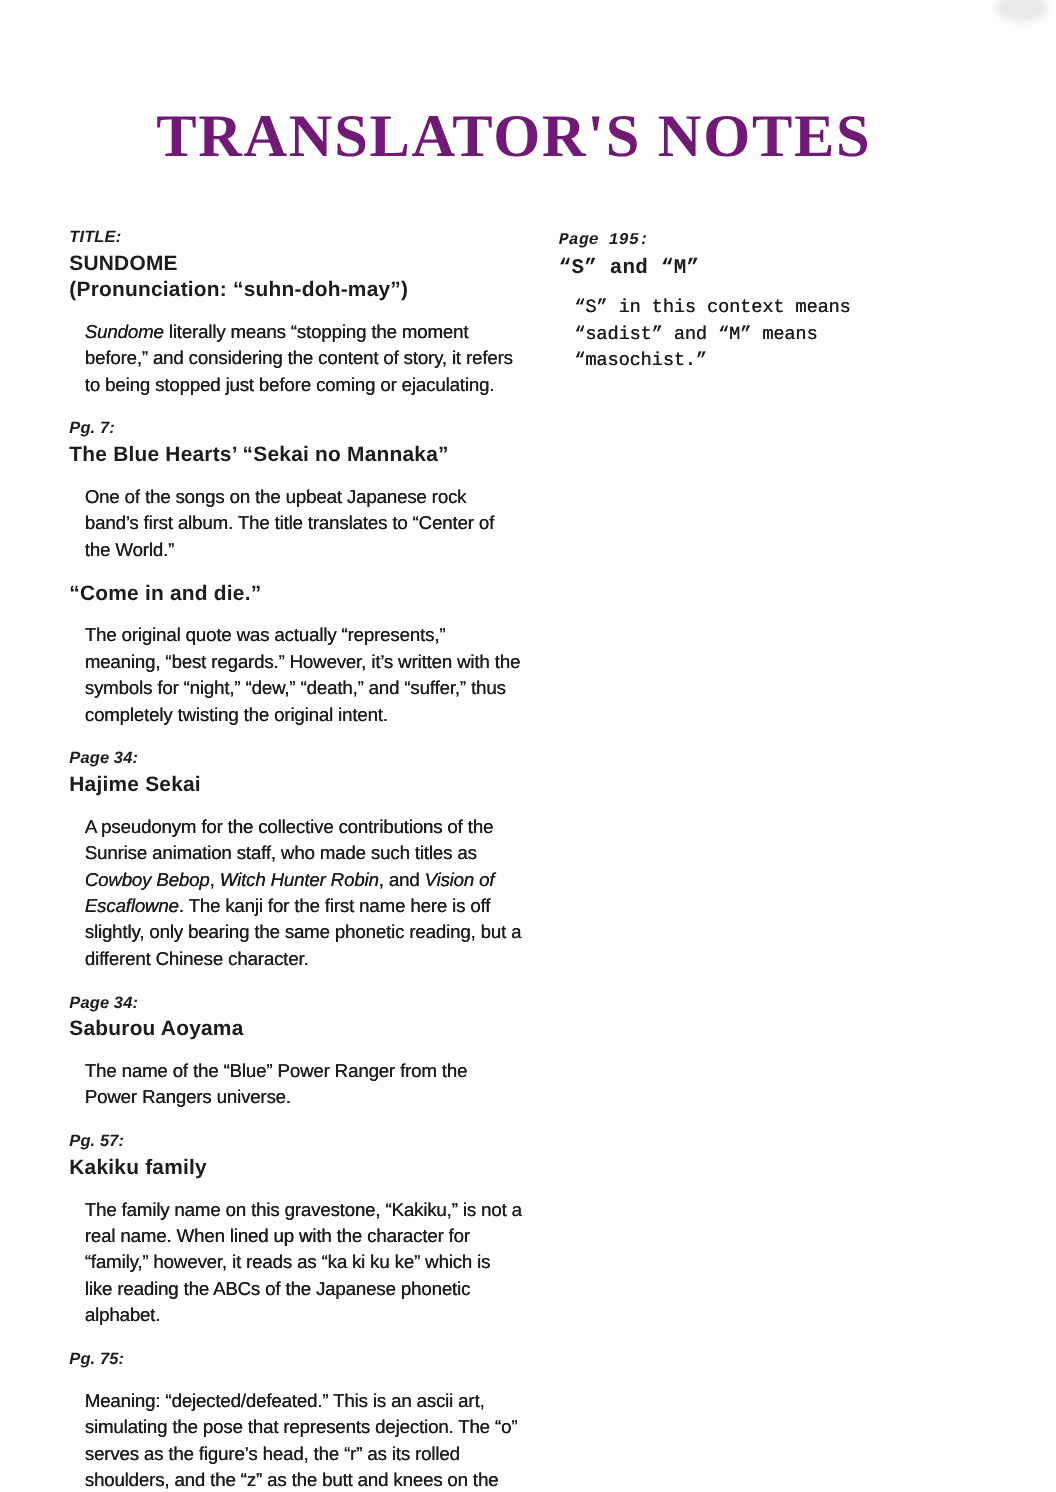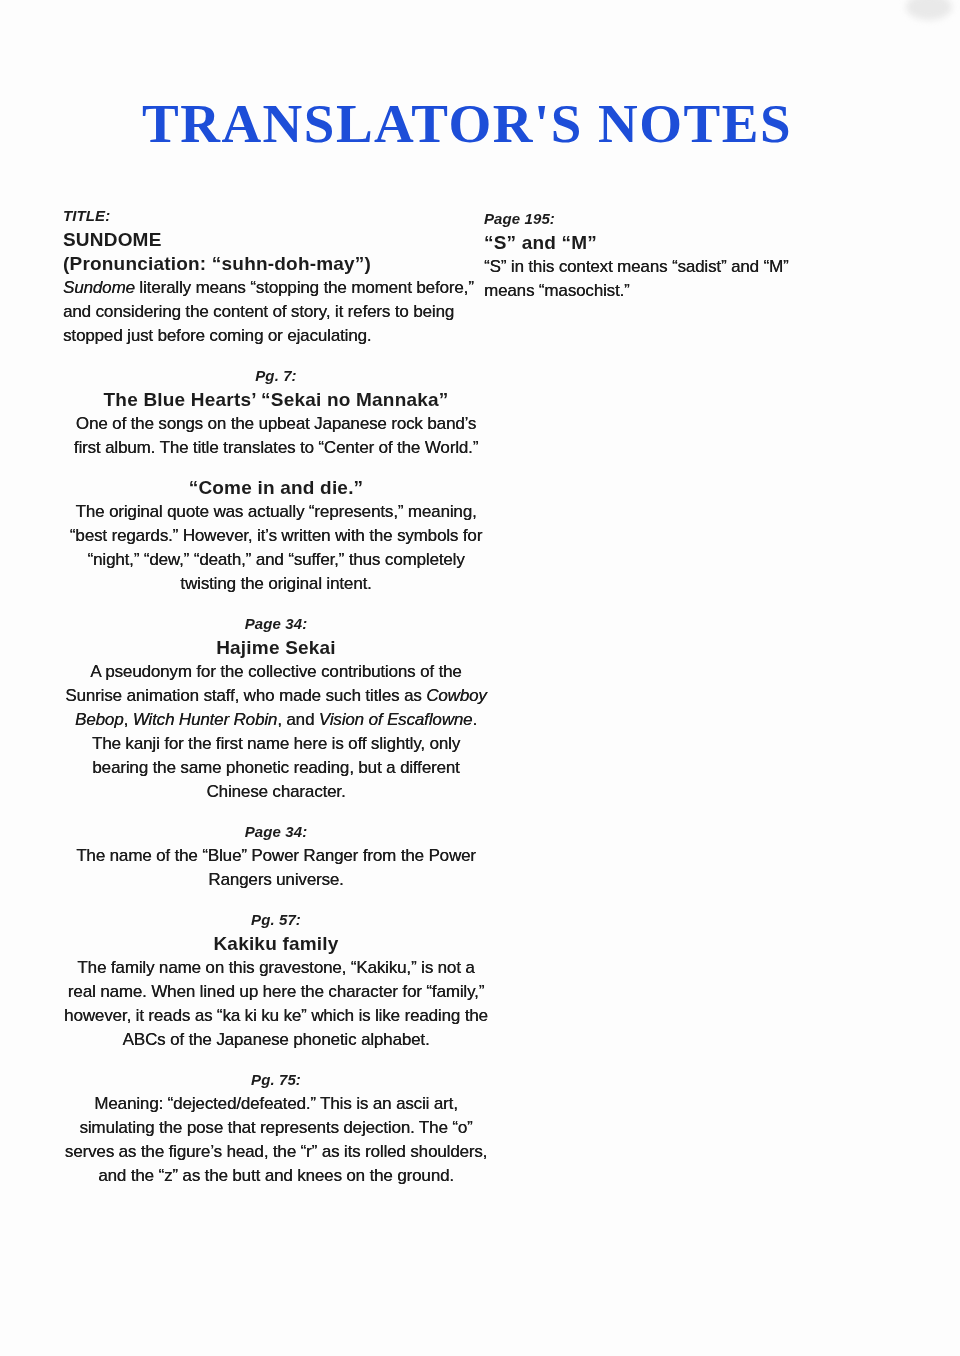--- a/index.html
+++ b/index.html
@@ -18,41 +18,41 @@
     filter:blur(3px);
   }
   h1.title {
     position:absolute; top:92px; left:0;
     width:934px; margin:0;
     text-align:center;
     font-family:"Liberation Serif", serif;
     font-weight:700;
     font-size:55px;
     letter-spacing:1.5px;
-    color:#1d4ed8;
+    color:#701a75;
   }
   .col { position:absolute; }
   .col-left  { left:63px;  top:204px; width:426px; }
-  .col-right { left:484px; top:207px; width:340px; }
+  .col-right { left:508px; top:207px; width:340px;font-family:Liberation Mono, monospace; }
   section.note { margin:0 0 16px 0; }
-  .col-left section.note + section.note { margin-top:16px;text-align:center; }
+  .col-left section.note + section.note { margin-top:16px; }
   .lbl {
     margin:0;
     font-size:15px; line-height:24px;
     font-weight:700; font-style:italic;
     letter-spacing:0.1px;
   }
   .hd {
     margin:0;
     font-size:19px; line-height:24px;
     font-weight:700;
     letter-spacing:0.2px;
   }
   .bd {
-    margin:0;
+    margin:14px;
     font-size:17px; line-height:24px;
     font-weight:400;
     letter-spacing:-0.15px;
     text-shadow:0.25px 0 0 currentColor; 
   }
   .bd .it { font-style:italic; }
 </style>
 </head>
 <body>
 
@@ -81,27 +81,28 @@
   </section>
 
   <section class="note">
     <p class="lbl">Page 34:</p>
     <p class="hd">Hajime Sekai</p>
     <p class="bd"><span>A pseudonym for the collective contributions of the Sunrise animation staff, who made such titles as </span><span class="it">Cowboy Bebop</span><span>, </span><span class="it">Witch Hunter Robin</span><span>, and </span><span class="it">Vision of Escaflowne</span><span>. The kanji for the first name here is off slightly, only bearing the same phonetic reading, but a different Chinese character.</span></p>
   </section>
 
   <section class="note">
     <p class="lbl">Page 34:</p>
+    <p class="hd">Saburou Aoyama</p>
     <p class="bd"><span>The name of the “Blue” Power Ranger from the Power Rangers universe.</span></p>
   </section>
 
   <section class="note">
     <p class="lbl">Pg. 57:</p>
     <p class="hd">Kakiku family</p>
-    <p class="bd"><span>The family name on this gravestone, “Kakiku,” is not a real name. When lined up here the character for “family,” however, it reads as “ka ki ku ke” which is like reading the ABCs of the Japanese phonetic alphabet.</span></p>
+    <p class="bd"><span>The family name on this gravestone, “Kakiku,” is not a real name. When lined up with the character for “family,” however, it reads as “ka ki ku ke” which is like reading the ABCs of the Japanese phonetic alphabet.</span></p>
   </section>
 
   <section class="note">
     <p class="lbl">Pg. 75:</p>
     <p class="bd"><span>Meaning: “dejected/defeated.” This is an ascii art, simulating the pose that represents dejection. The “o” serves as the figure’s head, the “r” as its rolled shoulders, and the “z” as the butt and knees on the ground.</span></p>
   </section>
 
 </div>
 
 <div class="col col-right">

